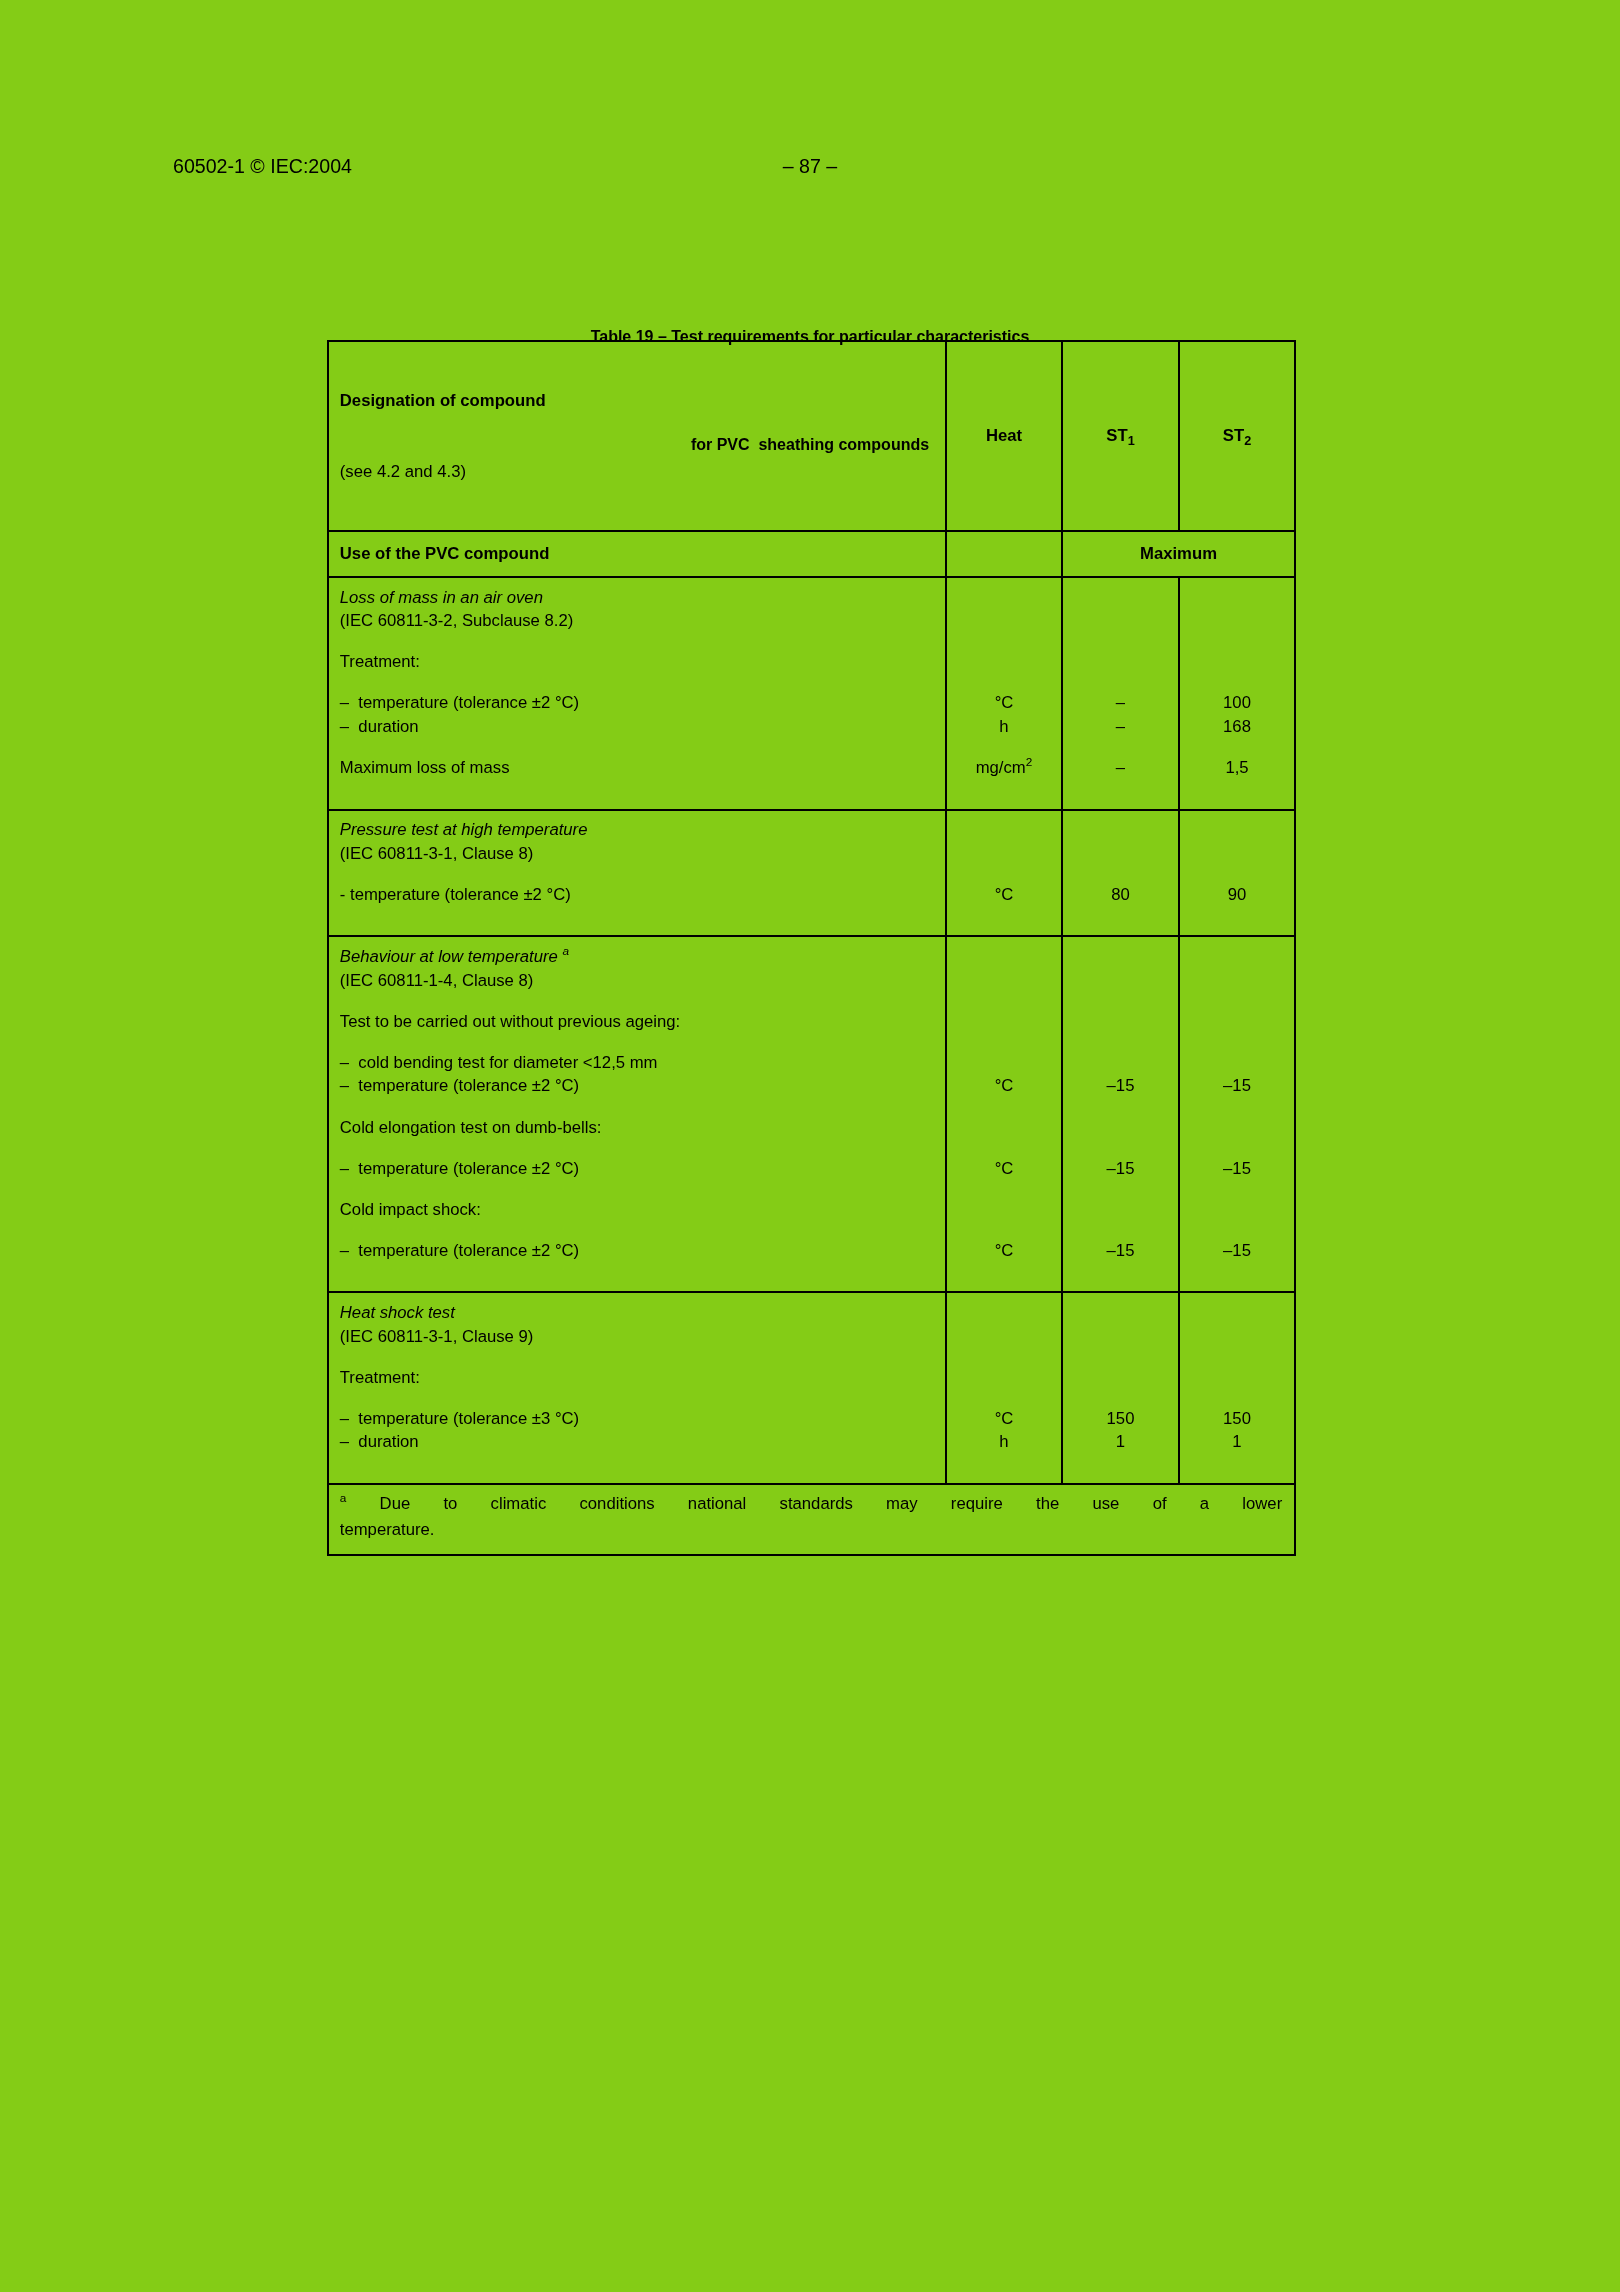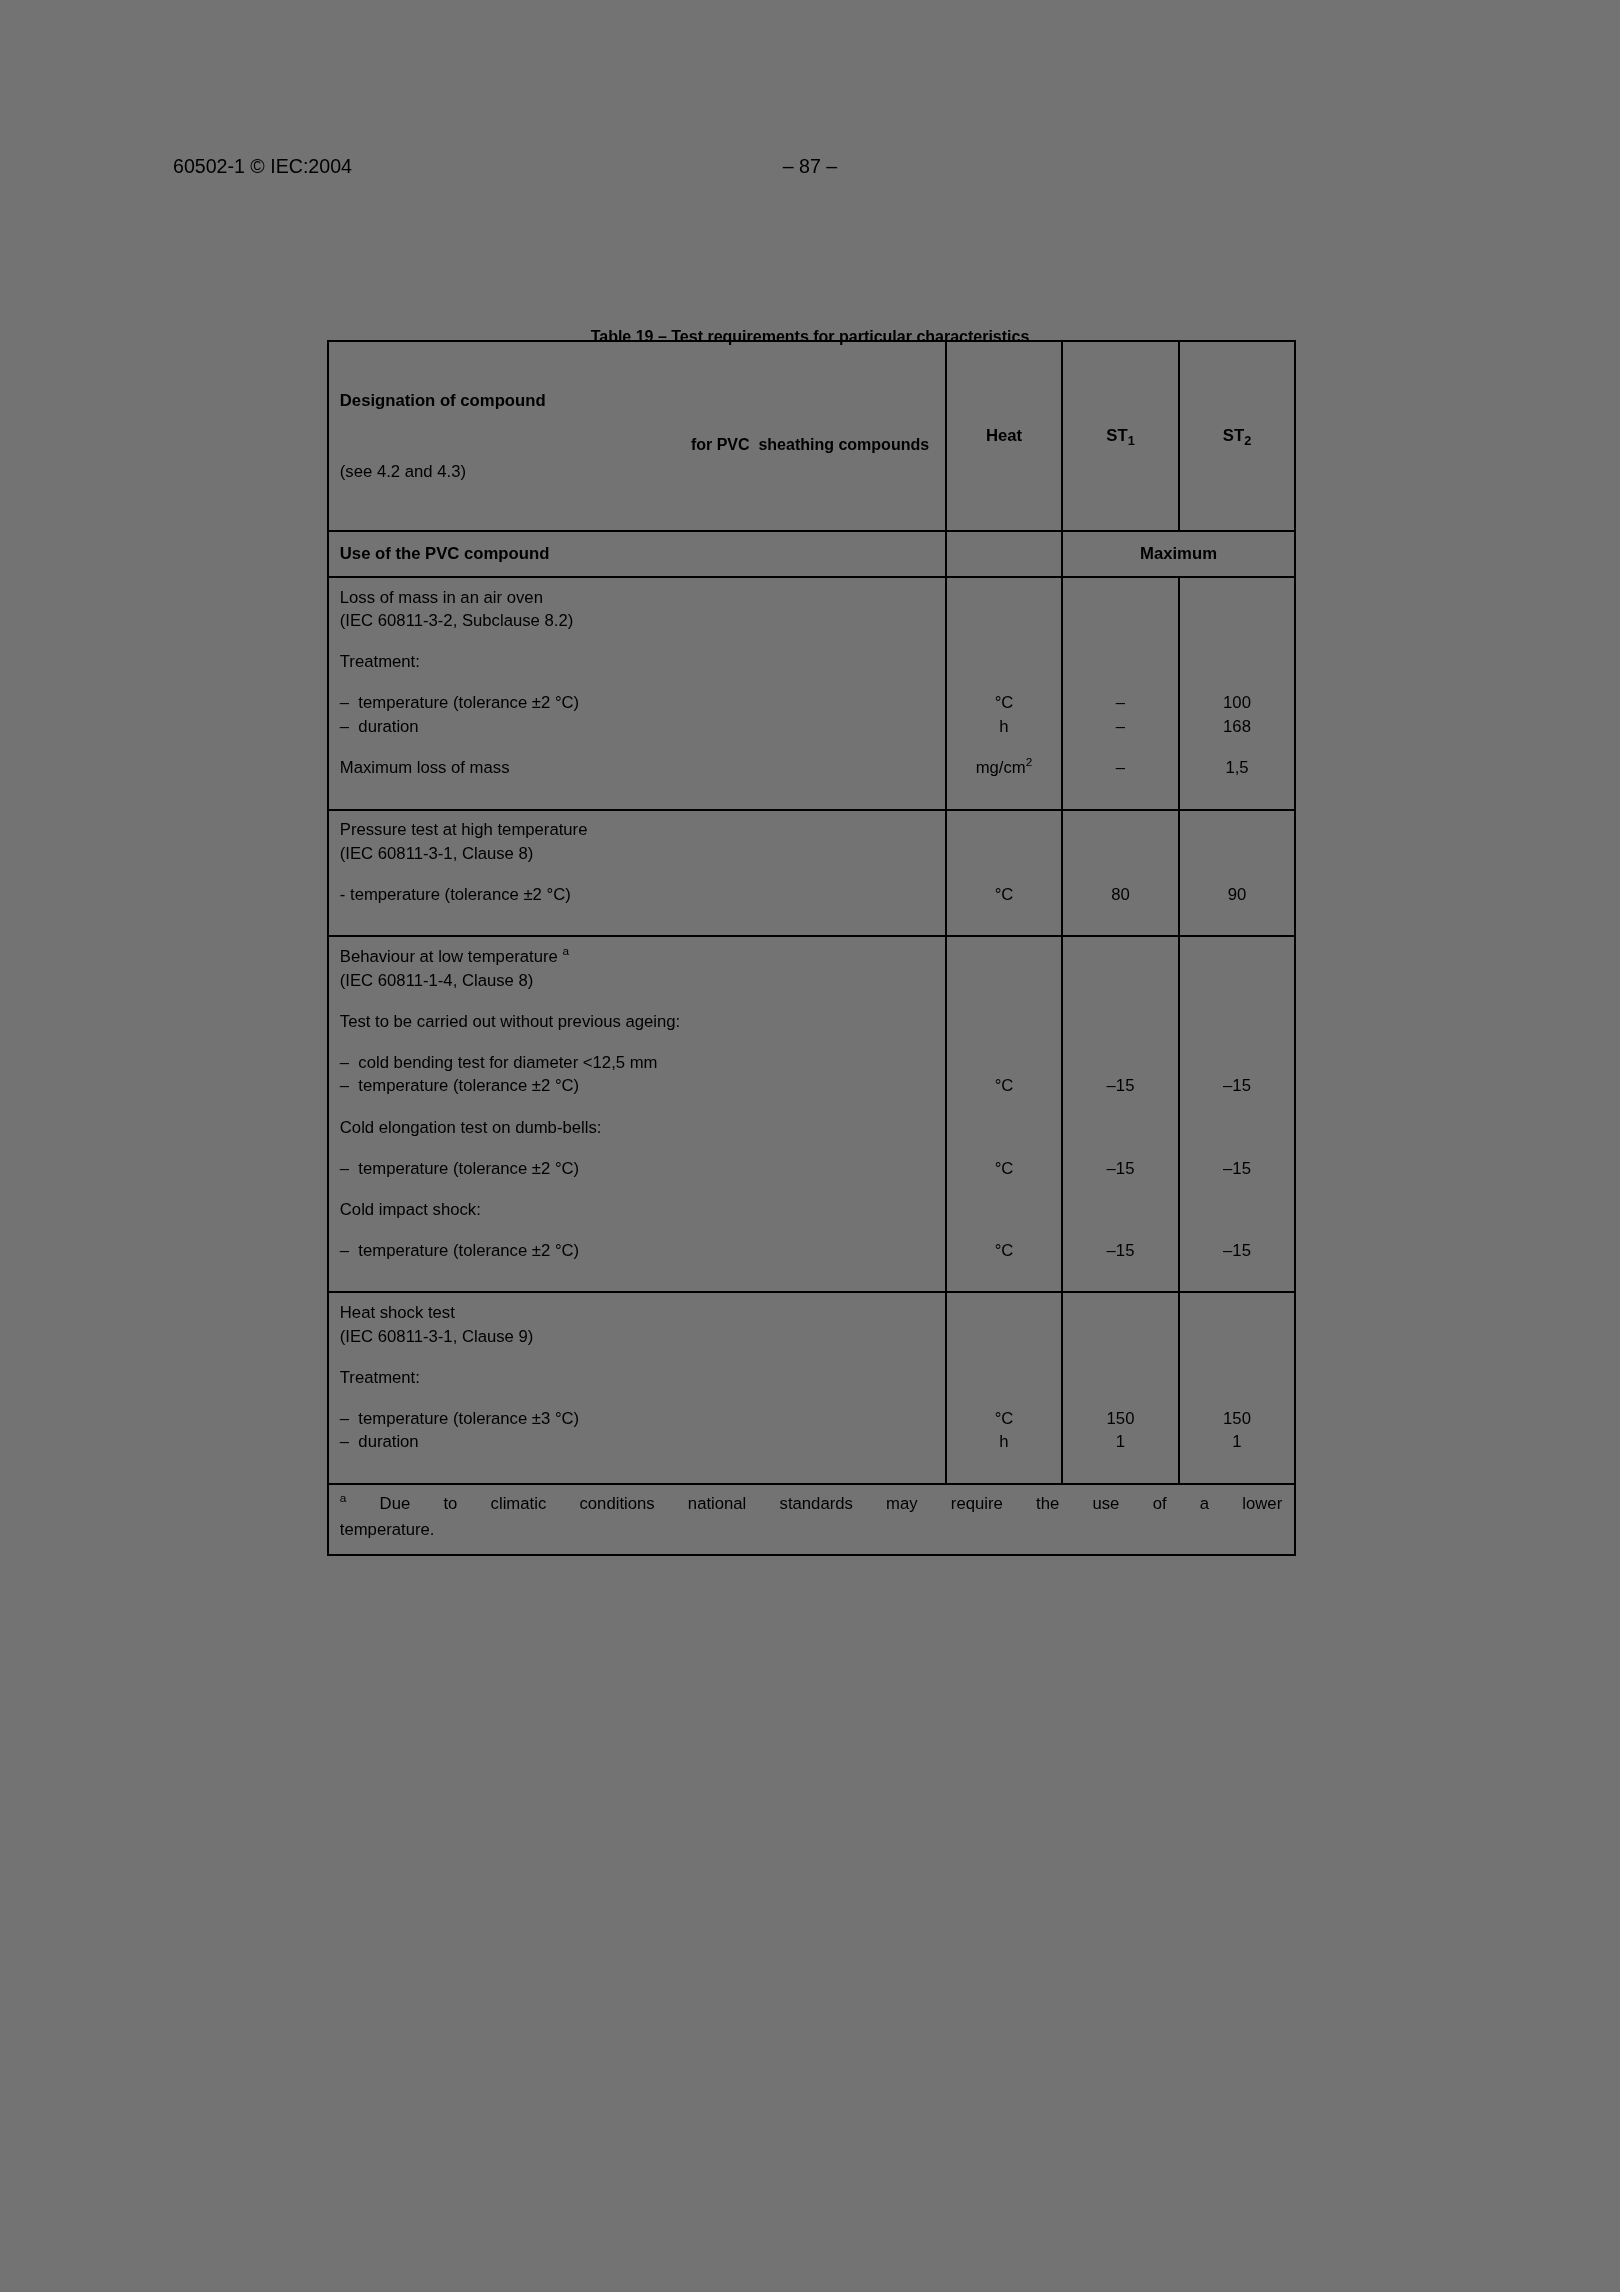--- a/index.html
+++ b/index.html
@@ -3,21 +3,21 @@
 <meta charset="utf-8">
 <style>
   * { margin: 0; padding: 0; box-sizing: border-box; }
   html, body { background: #ffffff; }
   body { font-family: "Liberation Sans", sans-serif; color: #000; }
 
   .page {
     position: relative;
     width: 1620px;
     height: 2293px;
-    background: #737373;
+    background: #84cc16;
     overflow: hidden;
   }
 
   .page-header {
     position: absolute;
     top: 155px;
     left: 173px;
     right: 173px;
     height: 27.4px;
     font-size: 19.6px;
@@ -56,21 +56,21 @@
   col.c-st1  { width: 117px; }
   col.c-st2  { width: 116px; }
 
   td {
     vertical-align: top;
     padding: 0 5.9px 0 10.8px;
     white-space: pre-wrap;
   }
   td.center { text-align: center; padding: 0; }
   .bold { font-weight: bold; }
-  .italic { }
+  .italic { font-style: italic; }
 
   td.col-unit, td.col-st1, td.col-st2 { border-left: 2px solid #000; }
 
   tr.hdr-row1 td { height: 63px; vertical-align: middle; }
   tr.hdr-row2 td { height: 46px; vertical-align: middle; border-top: 2px solid #000; }
 
   tbody.section tr.first td { border-top: 2px solid #000; padding-top: 7.8px; }
   tbody.section tr.gap td { padding-top: 17.6px; }
   tbody.section tr.last td { padding-bottom: 29px; }
 

